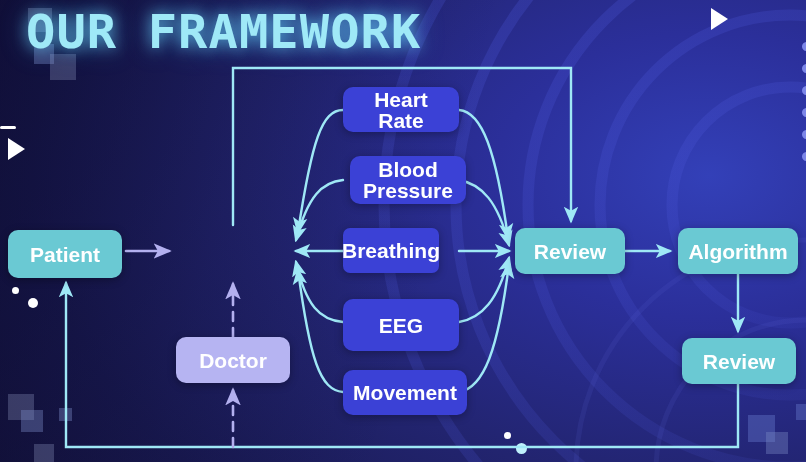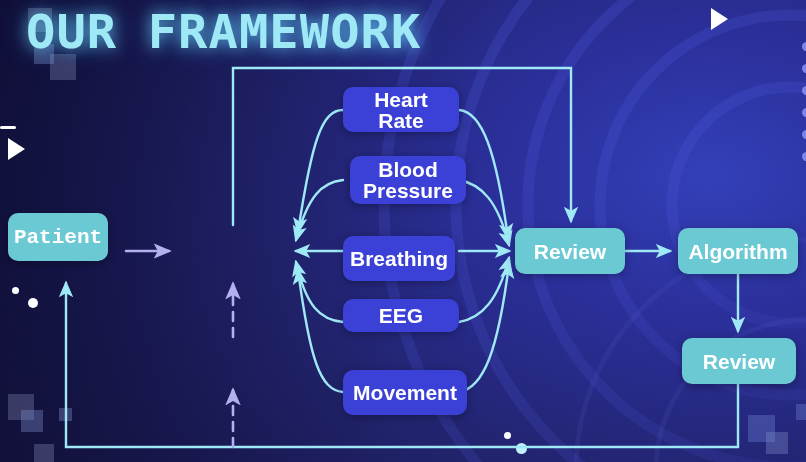--- a/index.html
+++ b/index.html
@@ -184,24 +184,25 @@
       <path d="M126,251 L169,251" marker-end="url(#ahL)"></path>
     </g>
     <g fill="none" stroke="#b3b0ef" stroke-width="2.6" stroke-linecap="round" stroke-dasharray="9 7">
 
       <path d="M233,337 L233,284" marker-end="url(#ahL)"></path>
 
       <path d="M233,447 L233,390" marker-end="url(#ahL)"></path>
     </g>
   </svg>
 
-  <div class="node teal" style="left:8px;   top:213px; width:100px; height:48px;font-family:Liberation Mono, monospace;">Patient</div>
+  <div class="node teal" style="left:8px;   top:230px; width:114px; height:48px;">Patient</div>
   <div class="node indigo" style="left:343px; top:87px;  width:116px; height:45px;">Heart Rate</div>
   <div class="node indigo" style="left:343px; top:156px; width:116px; height:48px;margin-left:7px;">Blood
 Pressure</div>
-  <div class="node indigo" style="left:343px; top:236px; width:112px; height:45px;">Breathing</div>
-  <div class="node indigo" style="left:343px; top:299px; width:116px; height:33px;">EEG</div>
+  <div class="node indigo" style="left:343px; top:228px; width:96px; height:45px;border-radius:7px;">Breathing</div>
+  <div class="node indigo" style="left:343px; top:299px; width:116px; height:52px;">EEG</div>
   <div class="node indigo" style="left:343px; top:370px; width:124px; height:45px;">Movement</div>
   <div class="node teal" style="left:515px; top:228px; width:110px; height:46px;">Review</div>
   <div class="node teal" style="left:682px; top:338px; width:114px; height:46px;">Review</div>
   <div class="node teal" style="left:678px; top:228px; width:120px; height:46px;">Algorithm</div>
+  <div class="node lilac" style="left:176px; top:337px; width:114px; height:46px;">Doctor</div>
 
 </div>
 
 </body></html>

